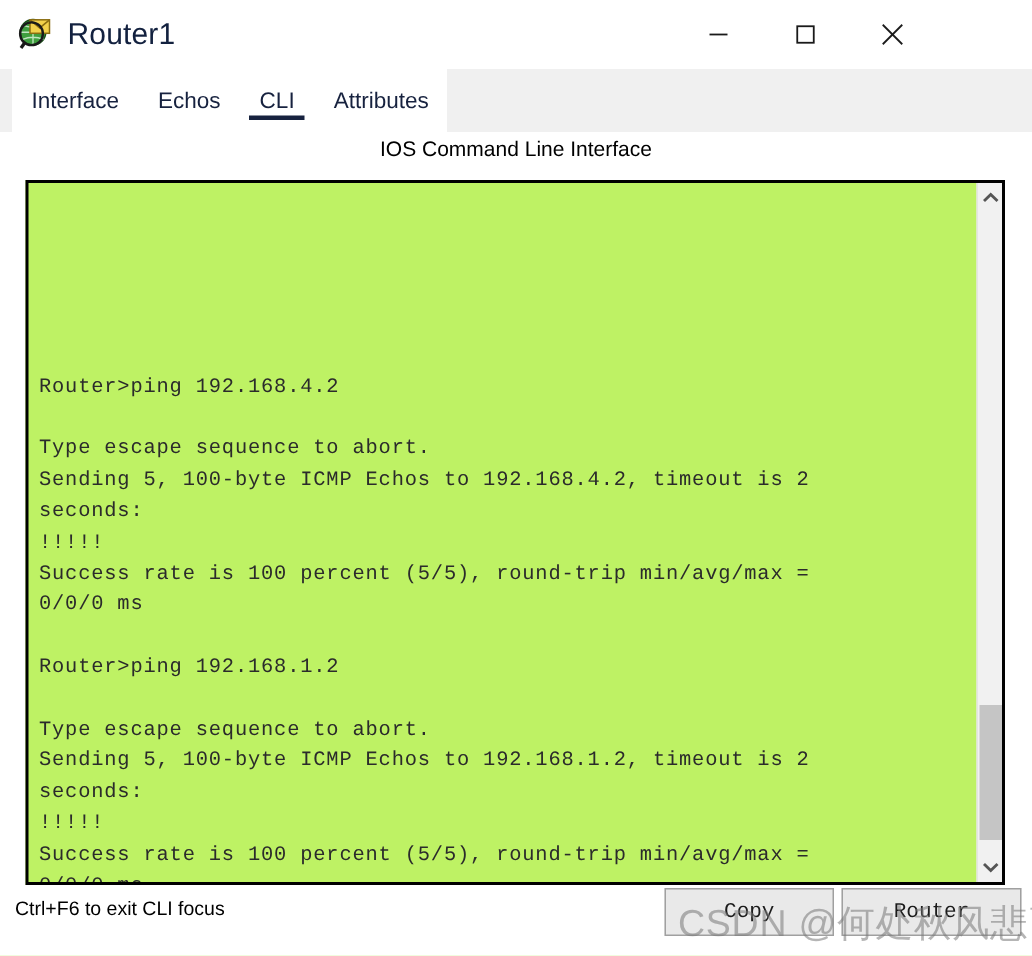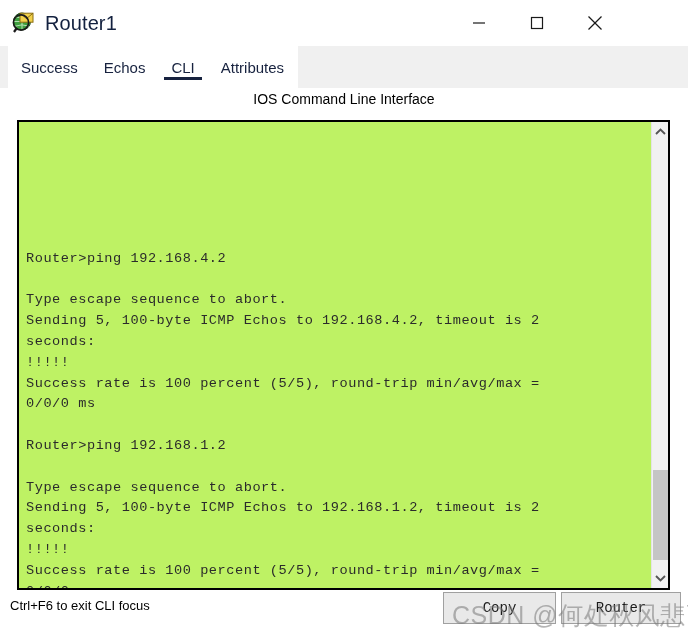--- a/index.html
+++ b/index.html
@@ -268,21 +268,21 @@
           <line x1="1.5" y1="1.5" x2="14.5" y2="14.5" stroke="#1a1a1a" stroke-width="1.2"></line>
           <line x1="14.5" y1="1.5" x2="1.5" y2="14.5" stroke="#1a1a1a" stroke-width="1.2"></line>
         </svg>
       </button>
     </div>
   </div>
 
   <div class="tabstrip">
     <div class="tabstrip-white"></div>
     <div class="tabs">
-      <div class="tab">Success</div>
+      <div class="tab">Interface</div>
       <div class="tab">Echos</div>
       <div class="tab active">CLI</div>
       <div class="tab">Attributes</div>
     </div>
   </div>
 
   <div class="content">
     <div class="panel-title">IOS Command Line Interface</div>
 
     <div class="terminal-wrap">

